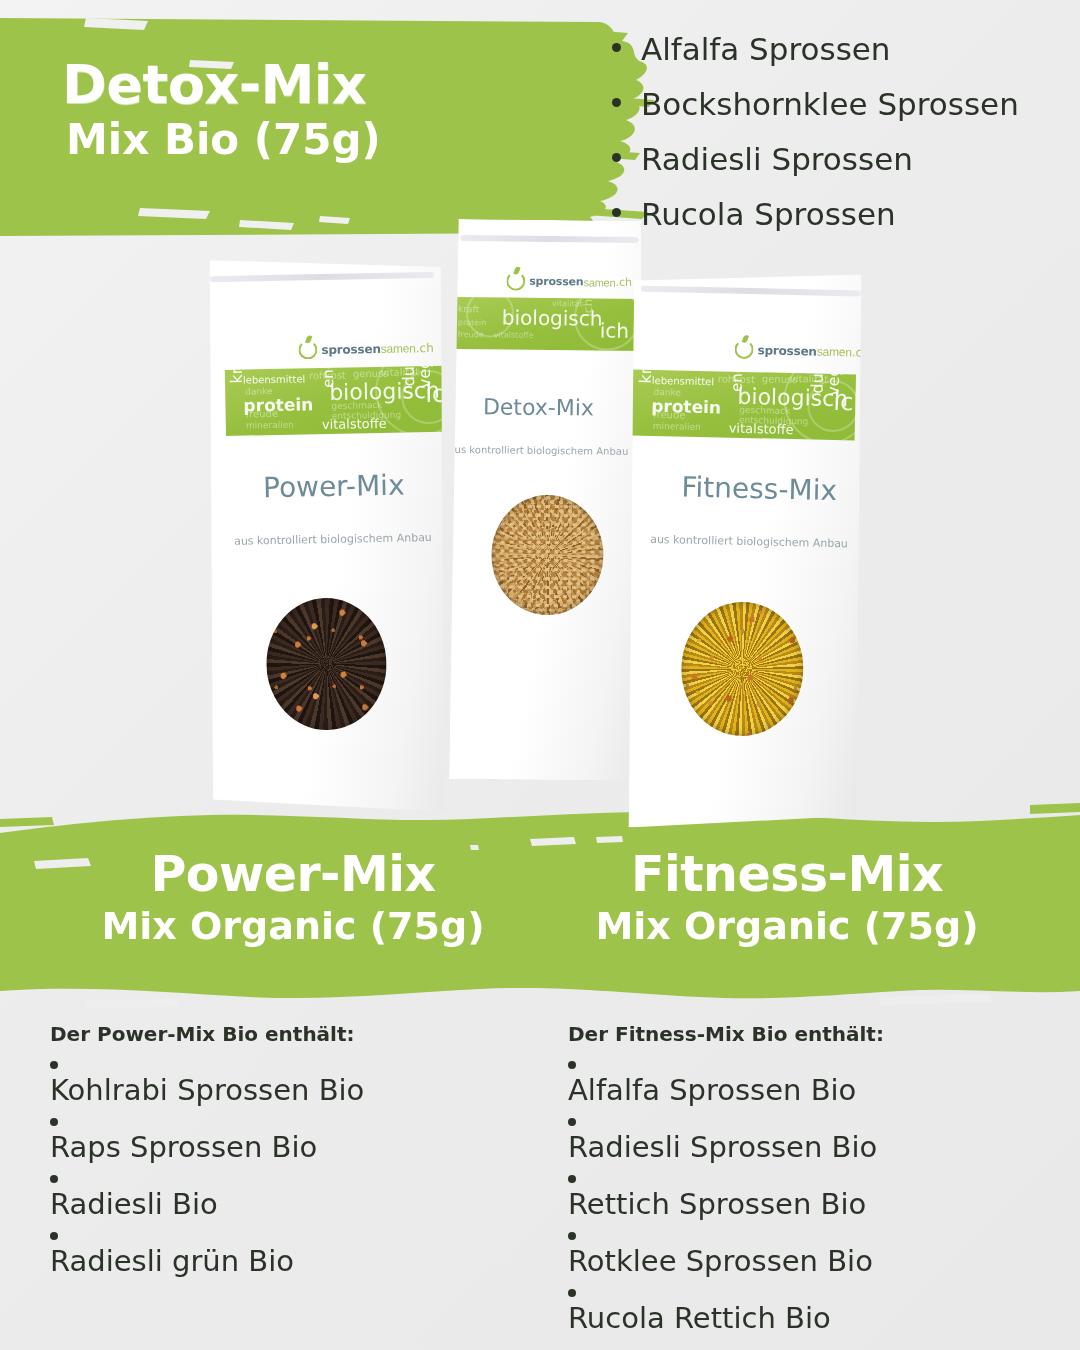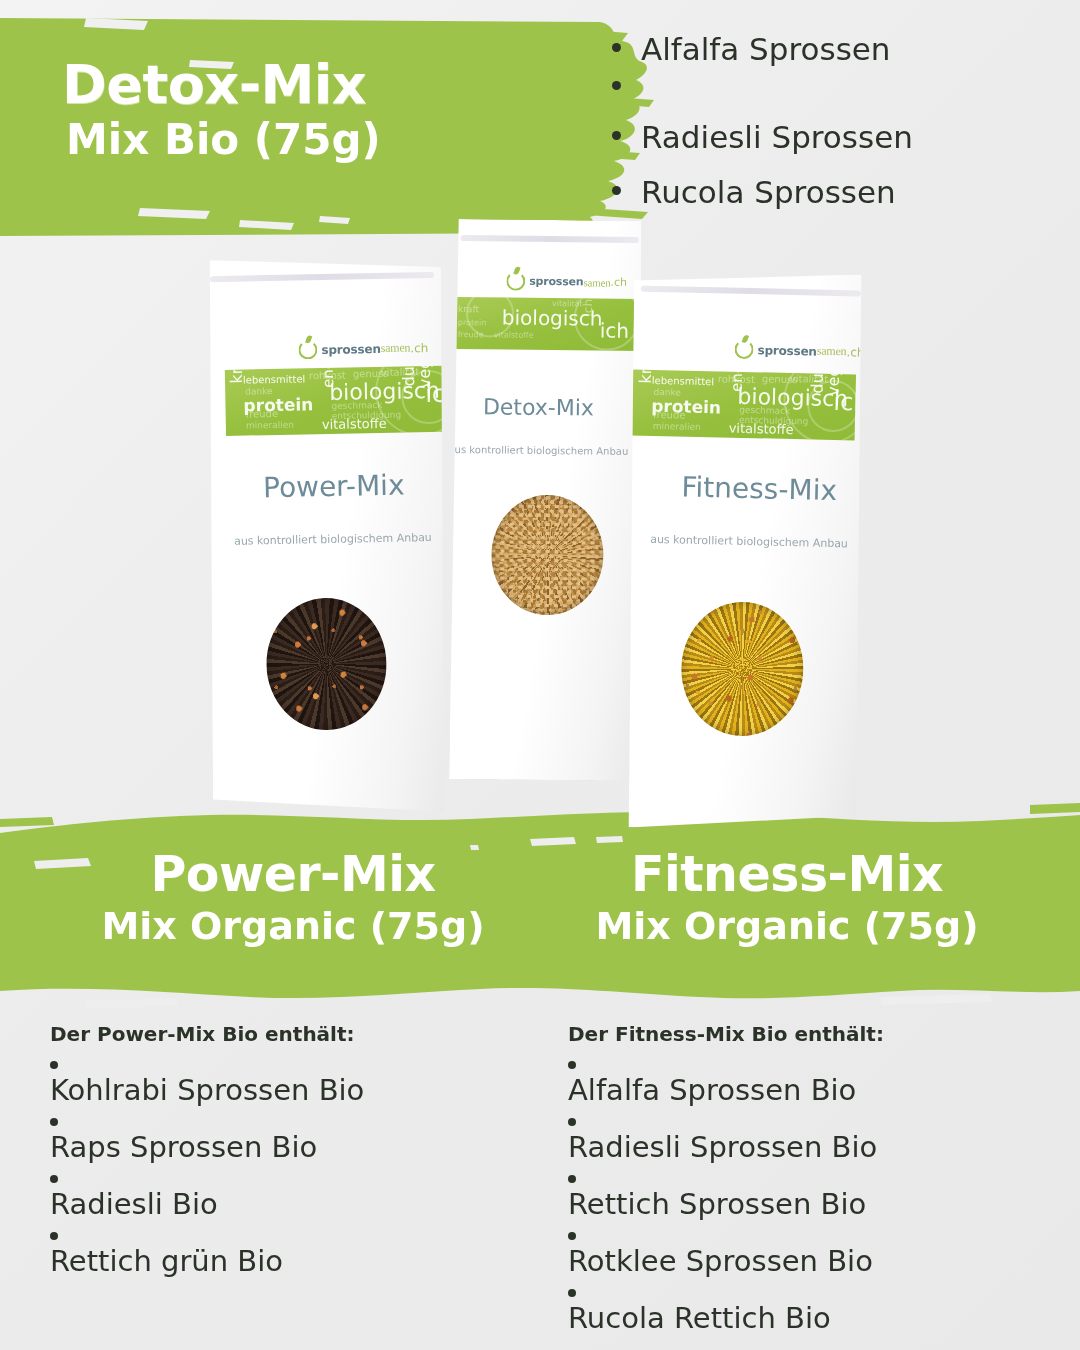--- a/index.html
+++ b/index.html
@@ -127,21 +127,21 @@
     border-radius: 60% 0 60% 0;
     transform: rotate(18deg);
   }
   .logo .l-bold {
     font-family: "DejaVu Sans", sans-serif;
     font-weight: 700;
     color: #5f7a86;
     letter-spacing: -0.2px;
   }
   .logo .l-light {
-    font-family: Liberation Serif, serif;
+    font-family: Liberation Sans, sans-serif;
     font-weight: 400;
     color: #a8c05f;
     letter-spacing: -0.2px;
   }
   .logo .l-tld {
     font-family: "DejaVu Sans", sans-serif;
     font-weight: 400;
     color: #a8c05f;
   }
 
@@ -269,20 +269,21 @@
     <h2 class="title-sub">Mix Bio (75g)</h2>
   </div>
 
   <div class="list-top">
     <div class="li">
       <span class="dot"></span>
       <span>Alfalfa Sprossen</span>
     </div>
     <div class="li">
       <span class="dot"></span>
+      <span>Bockshornklee Sprossen</span>
     </div>
     <div class="li">
       <span class="dot"></span>
       <span>Radiesli Sprossen</span>
     </div>
     <div class="li">
       <span class="dot"></span>
       <span>Rucola Sprossen</span>
     </div>
   </div>
@@ -451,21 +452,21 @@
       <div class="li">
         <span class="dot"></span>
         <span>Raps Sprossen Bio</span>
       </div>
       <div class="li">
         <span class="dot"></span>
         <span>Radiesli Bio</span>
       </div>
       <div class="li">
         <span class="dot"></span>
-        <span>Rettich grün Bio</span>
+        <span>Radiesli grün Bio</span>
       </div>
     </div>
 
     <div class="col right">
       <h4 class="col-head">Der Fitness-Mix Bio enthält:</h4>
       <div class="li">
         <span class="dot"></span>
         <span>Alfalfa Sprossen Bio</span>
       </div>
       <div class="li">

